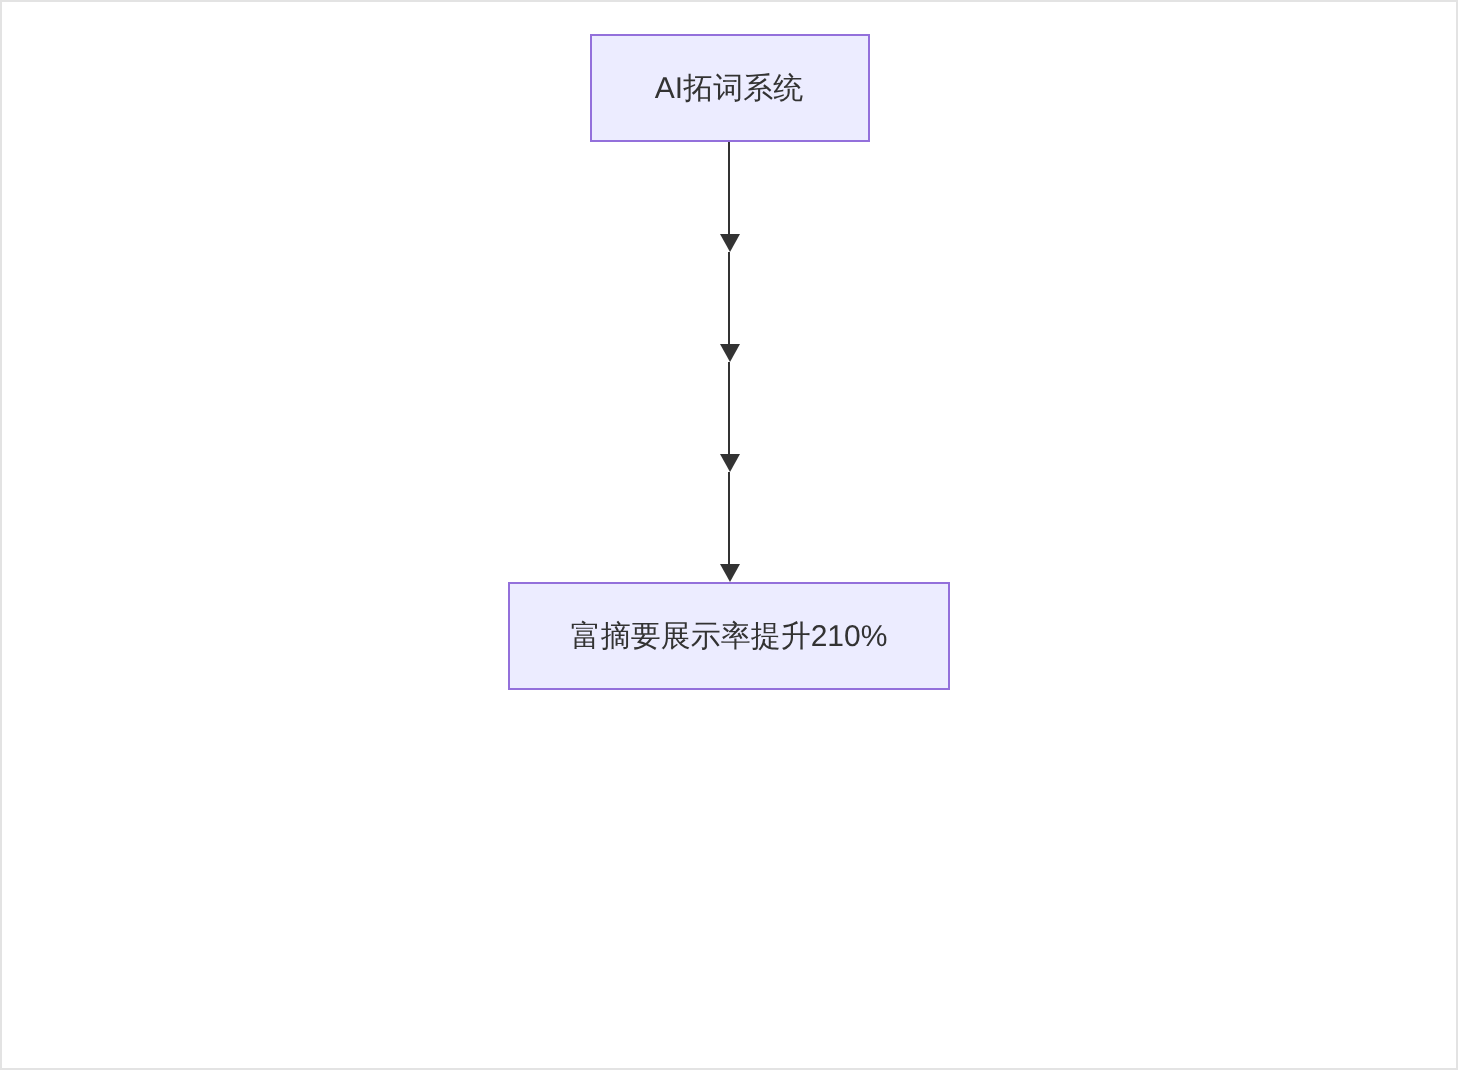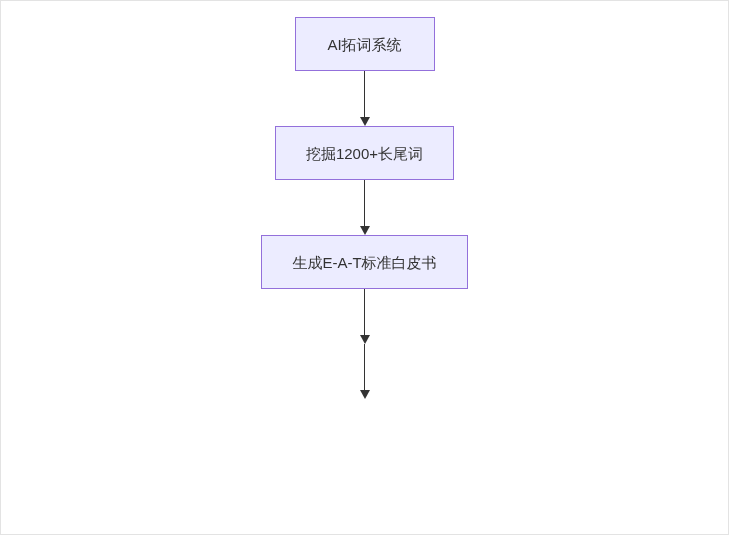--- a/index.html
+++ b/index.html
@@ -70,39 +70,36 @@
 
     <div class="node">
       <span>AI拓词系统</span>
     </div>
 
     <div class="edge">
       <span class="line"></span>
       <span class="head"></span>
     </div>
 
-    <div class="node">
-      <span>挖掘1200+长尾词</span>
-    </div>
-
-    <div class="edge">
-      <span class="line"></span>
-      <span class="head"></span>
-    </div>
-
-    <div class="node">
-      <span>生成E-A-T标准白皮书</span>
-    </div>
 
     <div class="edge">
       <span class="line"></span>
       <span class="head"></span>
     </div>
 
 
     <div class="edge">
       <span class="line"></span>
       <span class="head"></span>
     </div>
 
 
+    <div class="edge">
+      <span class="line"></span>
+      <span class="head"></span>
+    </div>
+
+    <div class="node">
+      <span>富摘要展示率提升210%</span>
+    </div>
+
   </div>
 </div>
 
 </body></html>

